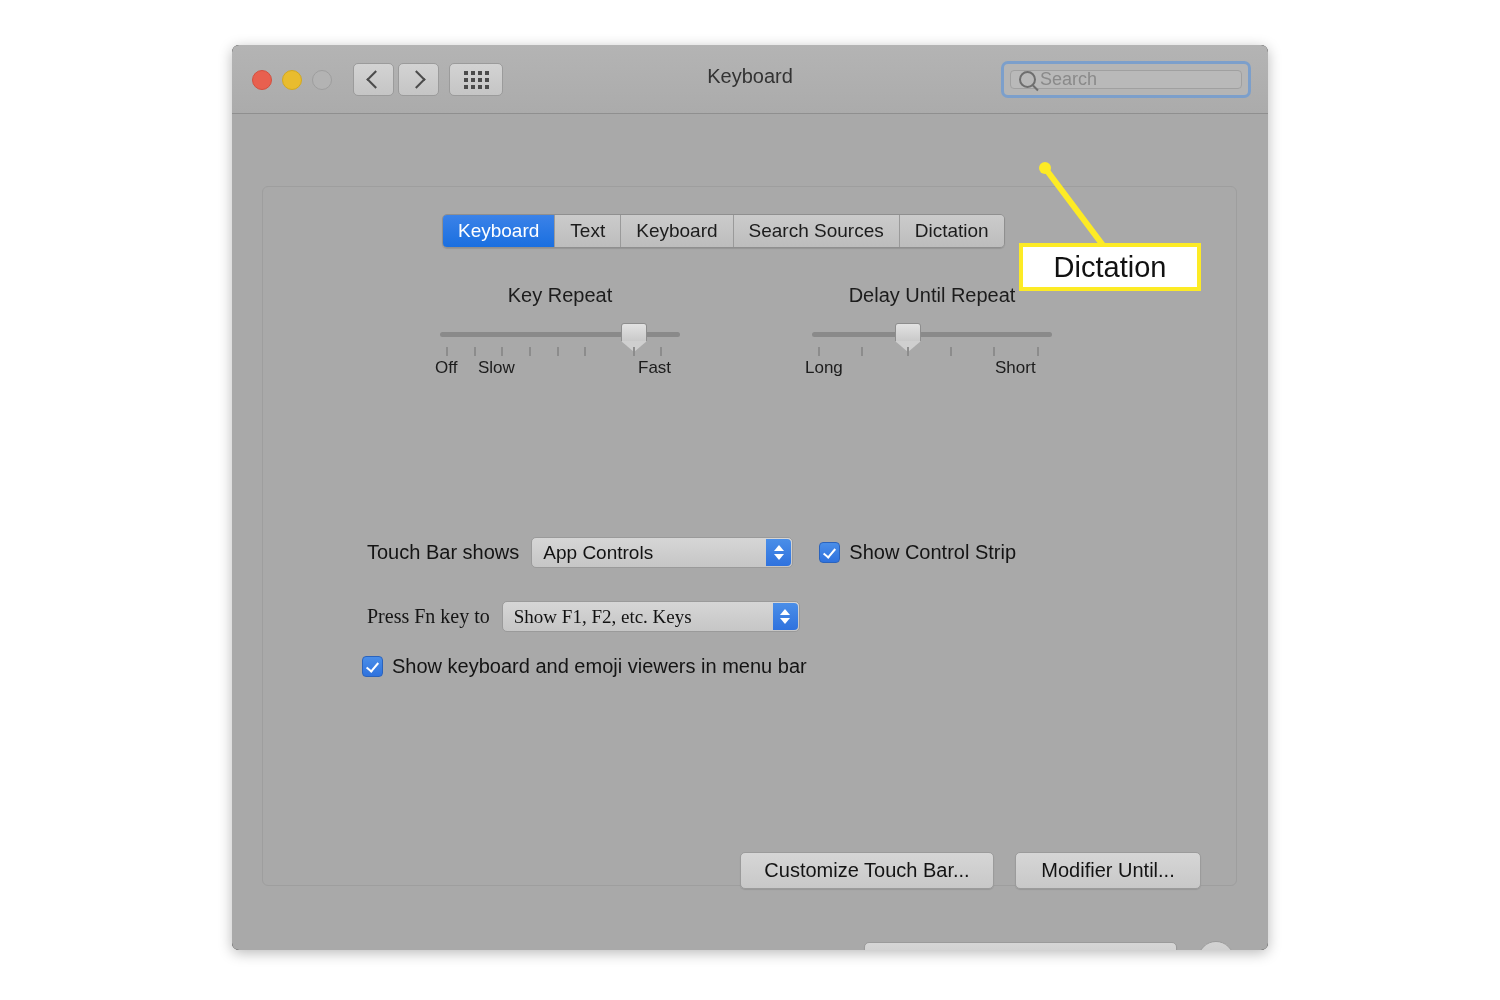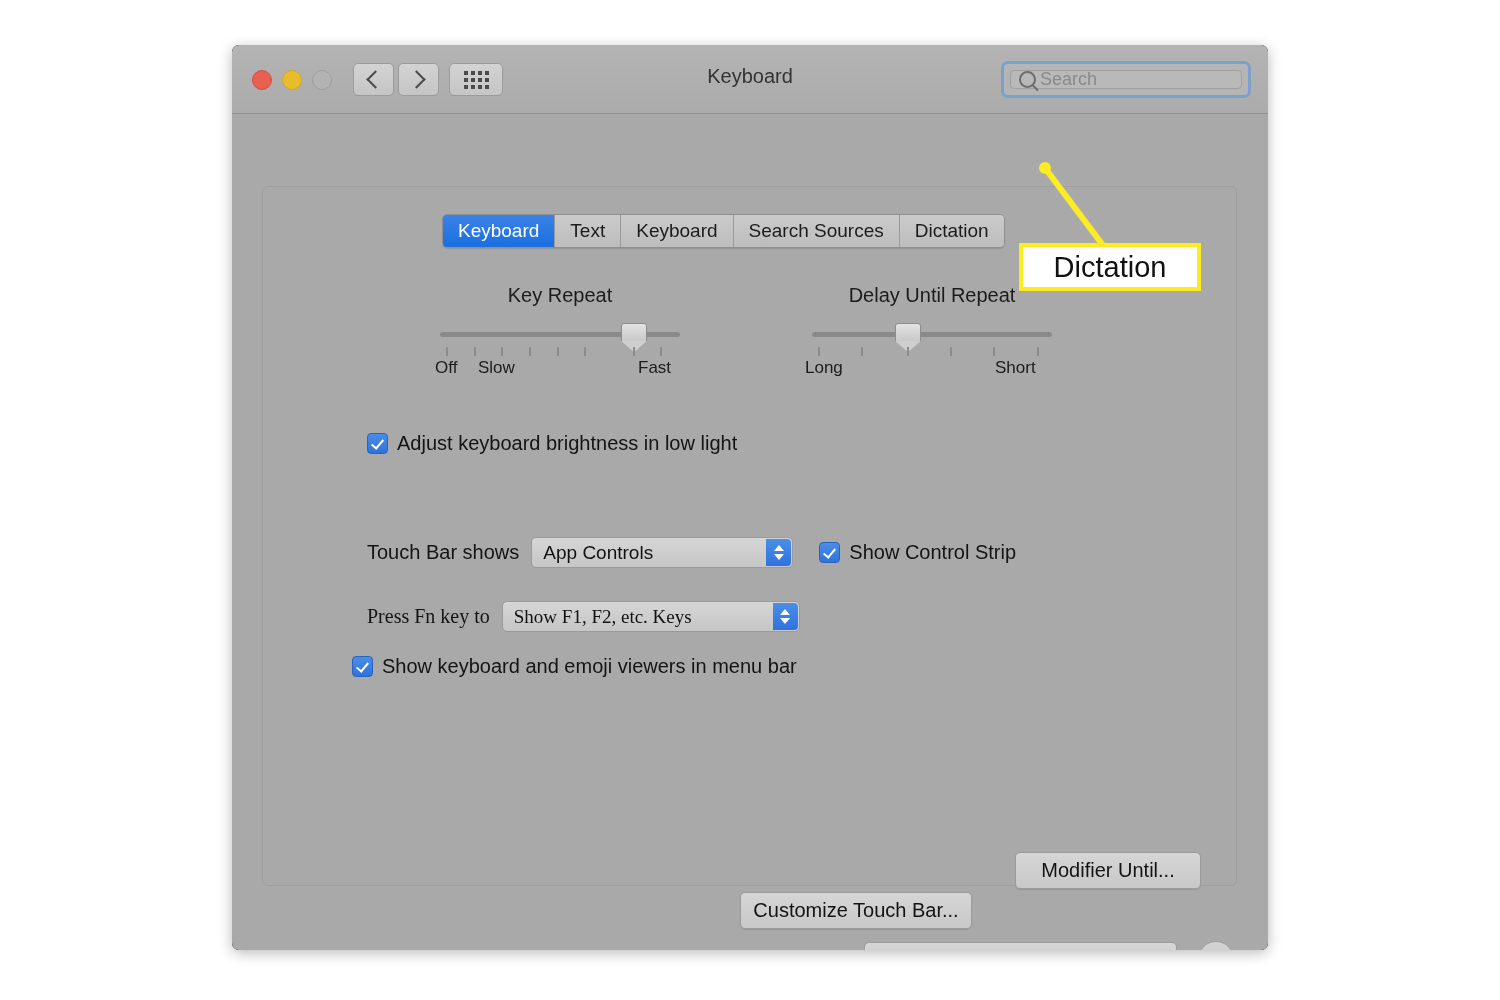--- a/index.html
+++ b/index.html
@@ -249,21 +249,21 @@
     display: flex;
     align-items: center;
     font-size: 20px;
     color: #141414;
     white-space: nowrap;
   }
   #row-brightness { left: 135px; top: 318px; }
   #row-backlight  { left: 135px; top: 358px; }
   #row-touchbar   { left: 135px; top: 423px; }
   #row-fnkey      { left: 135px; top: 487px; font-family: Liberation Serif, serif; }
-  #row-viewers    { left: 120px; top: 541px; }
+  #row-viewers    { left: 130px; top: 541px; }
 
   .cb {
     width: 21px;
     height: 21px;
     border-radius: 4px;
     background: linear-gradient(#4a8ee8, #2f72de);
     border: 1px solid #2a63bd;
     box-sizing: border-box;
     position: relative;
     flex: none;
@@ -325,21 +325,21 @@
     justify-content: center;
     height: 37px;
     background: linear-gradient(#d6d6d6, #c8c8c8);
     border: 1px solid #9b9b9b;
     border-radius: 5px;
     box-sizing: border-box;
     font-size: 20px;
     color: #131313;
     box-shadow: 0 1px 1px rgba(0,0,0,0.10);
   }
-  #btn-customize { left: 508px; top: 778px; width: 232px; }
+  #btn-customize { left: 508px; top: 738px; width: 254px; }
   #btn-modifier  { left: 783px; top: 738px; width: 186px; }
   #btn-bluetooth { left: 632px; top: 828px; width: 313px; }
 
   #btn-help {
     position: absolute;
     left: 966px;
     top: 827px;
     width: 36px;
     height: 36px;
     border-radius: 50%;
@@ -469,24 +469,20 @@
           <i style="left:81%"></i>
           <i style="left:92%"></i>
       </div>
       <div class="slider-labels">
         <span style="left:-5px">Off</span>
         <span style="left:38px">Slow</span>
         <span style="left:198px">Fast</span>
       </div>
     </div>
 
-    <div class="row" id="row-brightness">
-      <span class="cb"></span>
-      <span>Adjust keyboard brightness in low light</span>
-    </div>
 
 
     <div class="row" id="row-touchbar">
       <span>Touch Bar shows</span>
       <span class="popup" id="popup-touchbar">
         <span>App Controls</span>
         <span class="steparrows">
           <i class="ar up"></i>
           <i class="ar down"></i>
         </span>

